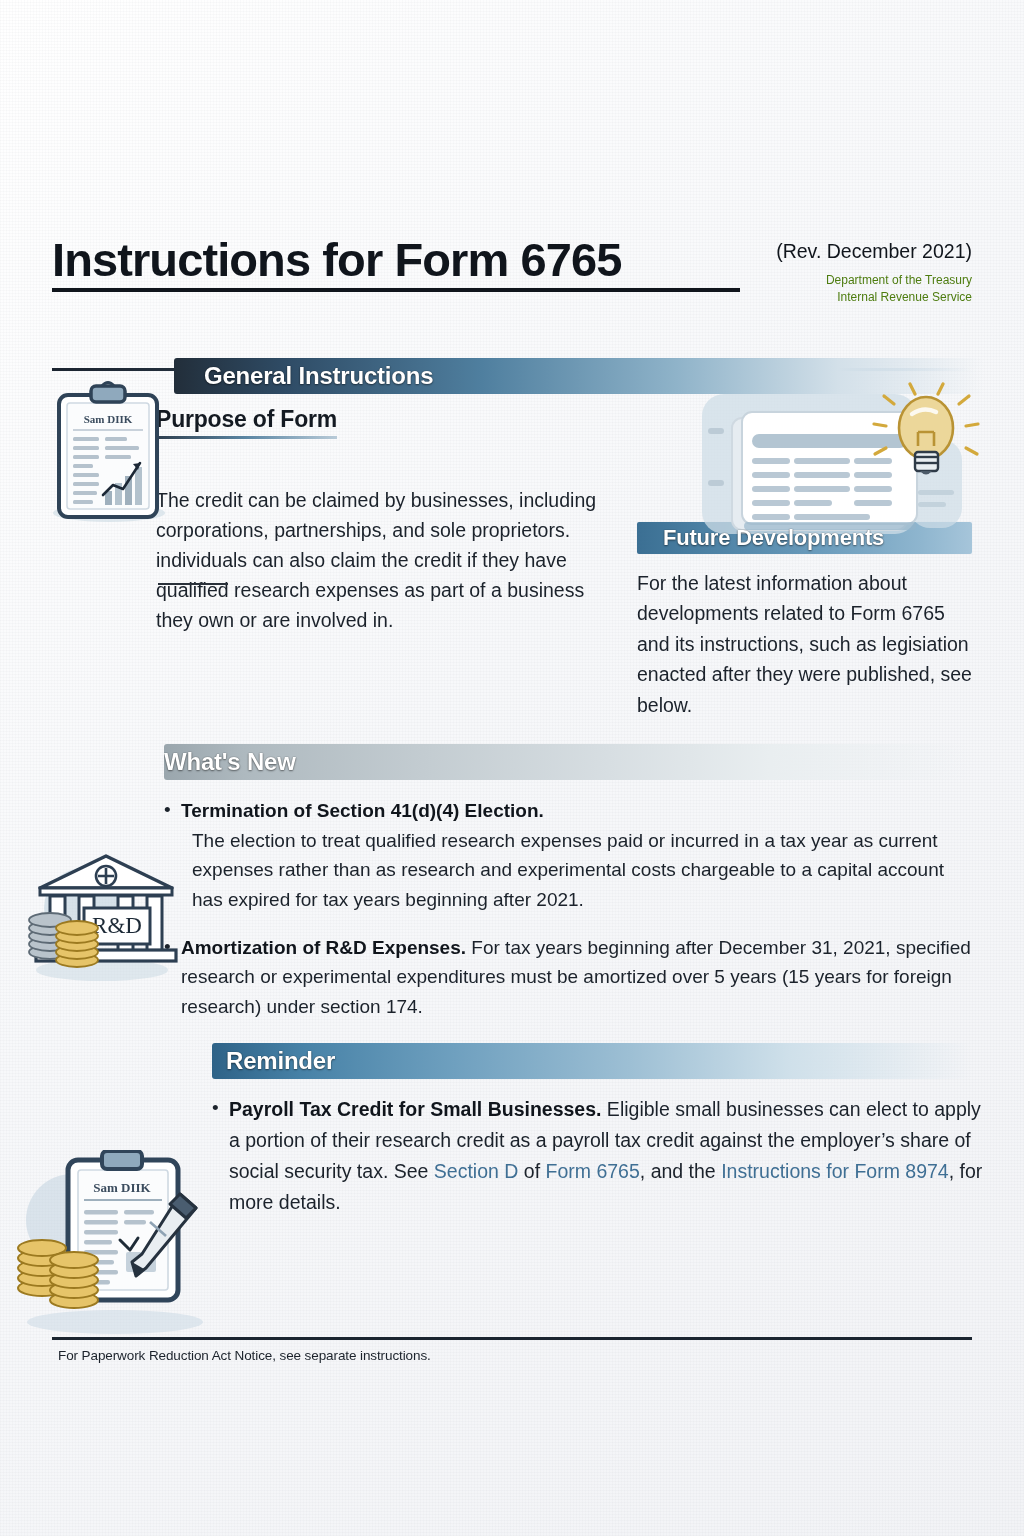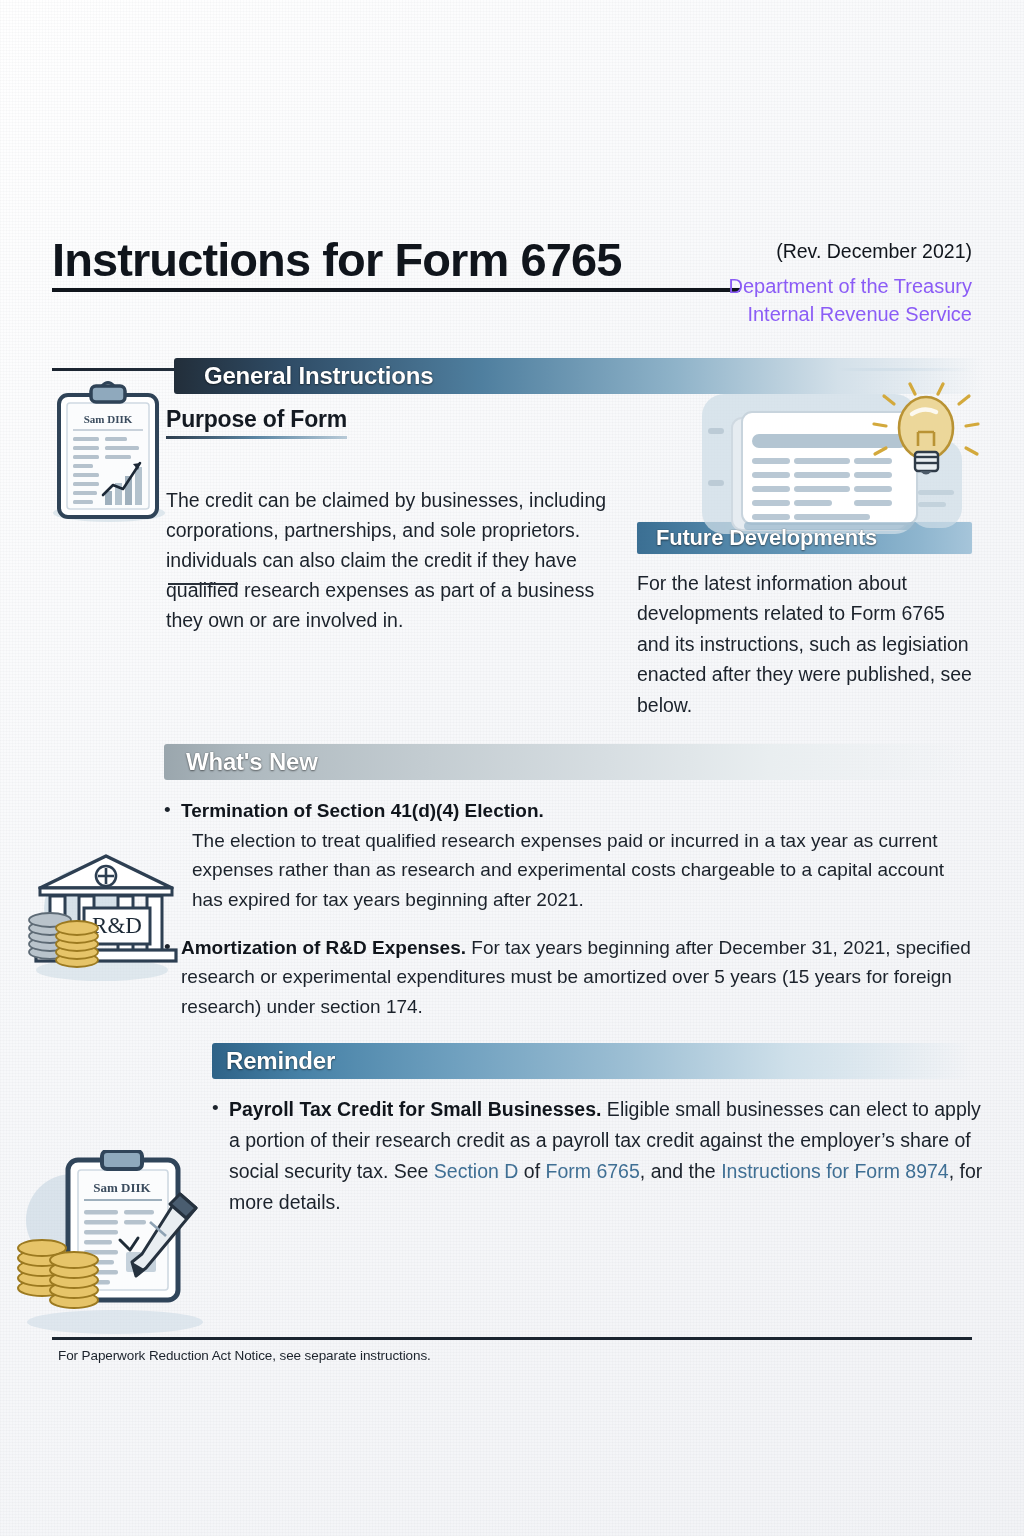--- a/index.html
+++ b/index.html
@@ -77,22 +77,22 @@
     right: 0; top: 4px;
     text-align: right;
     width: 260px;
   }
   .rev-date {
     font-size: 19.5px;
     color: #10151c;
     white-space: nowrap;
   }
   .agency-line {
-    font-size: 20px;
-    color: #8b5cf6;
+    font-size: 12px;
+    color: #4d7c0f;
     line-height: 1.42;
     margin-top: 9px;
     white-space: nowrap;
   }
   .agency-line.second { margin-top: 0; }
 
   .header-rule {
     position: absolute;
     left: 0;
     top: 132px;
@@ -122,45 +122,45 @@
   }
   .bar-blue {
     background: linear-gradient(90deg, #222e3a 0%, #2f4c66 14%, #4f7f9f 38%, #8fb3c9 62%, #d3e0e9 82%, rgba(247,249,251,0) 100%);
     padding-left: 12px;
   }
   .bar-blue .bar-label { padding-left: 18px; }
 
   .bar-gray {
     background: linear-gradient(90deg, #9aa6ad 0%, #aeb9bf 10%, #c3ccd1 32%, #d7dee2 55%, #e9eef0 75%, rgba(248,250,251,0) 100%);
   }
-  .bar-gray .bar-label { padding-left: 22px; }
+  .bar-gray .bar-label { }
 
   .bar-blue2 {
     background: linear-gradient(90deg, #2e6287 0%, #4782a7 12%, #6fa0bf 32%, #9dbfd4 55%, #cfe0ea 76%, rgba(248,250,251,0) 100%);
   }
   .bar-blue2 .bar-label { padding-left: 14px; }
 
   .bar-small {
     height: 32px;
     background: linear-gradient(90deg, #3b6f93 0%, #4d82a5 22%, #6b9cbc 55%, #8fb6cf 85%, #a6c5da 100%);
     border-radius: 2px;
   }
   .bar-small .bar-label {
-    padding-left: 19px;
+    padding-left: 26px;
     font-size: 22px;
   }
 
   
   .cols {
     position: relative;
     margin-top: 2px;
   }
   .col-left {
     position: absolute;
-    left: 114px;
+    left: 104px;
     top: 48px;
     width: 460px;
   }
   .col-right {
     position: absolute;
     left: 585px;
     top: 164px;
     width: 335px;
   }
 

